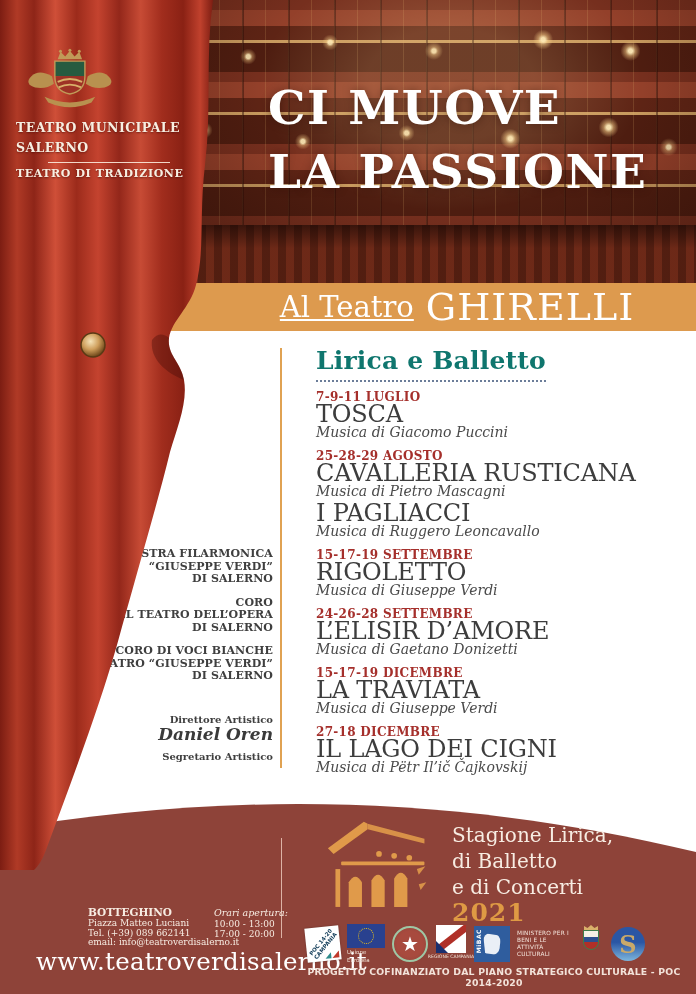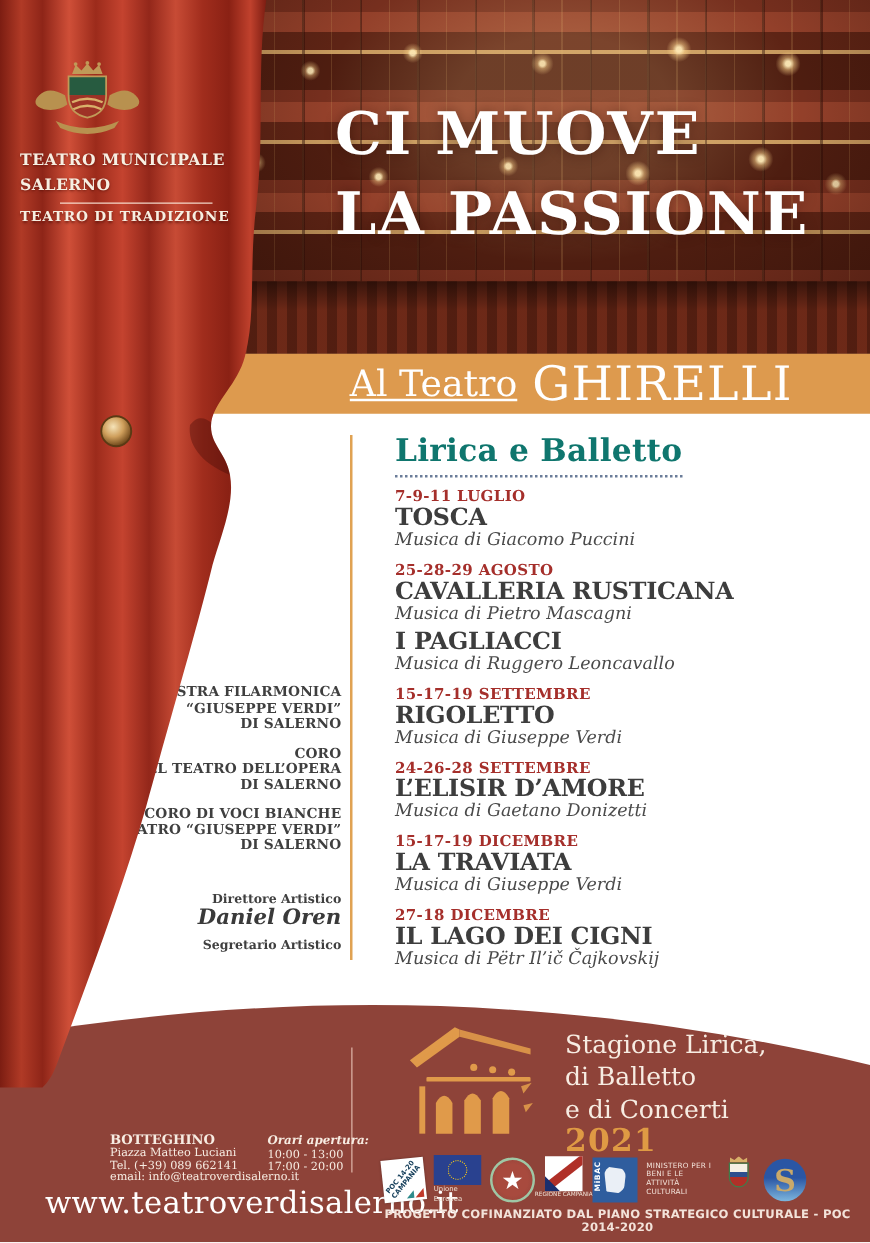--- a/index.html
+++ b/index.html
@@ -56,40 +56,40 @@
   .vline{position:absolute;left:280px;top:348px;width:2px;height:420px;background:#e0a252;z-index:2;}
 
   .season-col{position:absolute;left:316px;top:346px;width:360px;z-index:2;}
   .sec-title{display:inline-block;color:#0f766e;font-size:25px;font-weight:700;letter-spacing:.2px;
     border-bottom:2px dotted #6b7d99;padding-bottom:5px;}
   .events{margin-top:9px;}
   .ev{margin-bottom:11px;}
   .ev-date{color:#a52f2b;font-weight:700;font-size:12px;line-height:12px;letter-spacing:.3px;}
   .work{margin-top:3px;}
   .work + .work{margin-top:7px;}
-  .work-title{color:#3d3d3d;font-weight:700;font-size:19px;line-height:17px;letter-spacing:-.2px;}
+  .work-title{color:#3d3d3d;font-weight:400;font-size:24px;line-height:17px;letter-spacing:-.2px;}
   .work-comp{color:#4a4a4a;font-style:italic;font-size:14px;line-height:14px;margin-top:2px;}
 
   .ens-col{position:absolute;left:40px;top:548px;width:233px;text-align:right;z-index:2;color:#3f3f3f;}
   .ens{font-weight:700;font-size:11px;line-height:12.5px;letter-spacing:.1px;margin-bottom:11px;}
   .credits{margin-top:31px;}
   .credit{margin-bottom:7px;}
   .credit .role{font-weight:700;font-size:10px;line-height:11px;color:#3f3f3f;}
   .credit .person{font-weight:700;font-style:italic;font-size:17px;line-height:19px;color:#3a3a3a;}
 
   
   .footer-shape{position:absolute;left:0;top:788px;z-index:1;}
   .f-item{position:absolute;z-index:5;color:#f7ece2;}
   .stagione{left:452px;top:822px;font-size:20px;line-height:26px;}
   .stagione .year{color:#df9a44;font-weight:700;font-size:25px;line-height:26px;letter-spacing:1px;}
   .f-divider{left:281px;top:838px;width:1px;height:100px;background:#ddb3a6;}
   .botteghino{left:88px;top:906px;font-size:9px;line-height:9.5px;}
   .botteghino .bt-title{font-weight:700;font-size:10.5px;line-height:13px;}
   .hours{left:214px;top:906px;font-size:9px;line-height:10px;}
-  .hours .h-title{font-weight:700;font-style:italic;font-size:9.5px;line-height:13px;}
+  .hours .h-title{font-weight:400;font-style:italic;font-size:9.5px;line-height:13px;}
   .www{left:36px;top:947px;font-size:24.5px;letter-spacing:.3px;color:#ffffff;}
   .building{left:326px;top:814px;}
   .funding{left:294px;top:966px;width:400px;text-align:center;font-family:"DejaVu Sans","Liberation Sans",sans-serif;
     font-weight:700;font-size:9.3px;letter-spacing:.2px;color:#f3e3da;}
 
   
   .logos{left:306px;top:920px;display:flex;align-items:center;gap:7px;height:48px;}
   .logo-poc{width:34px;height:34px;background:#ffffff;transform:rotate(-6deg);position:relative;
     display:flex;align-items:center;justify-content:center;box-shadow:0 0 2px rgba(0,0,0,.3);}
   .logo-poc .poc-txt{transform:rotate(-45deg);font-family:"DejaVu Sans","Liberation Sans",sans-serif;

